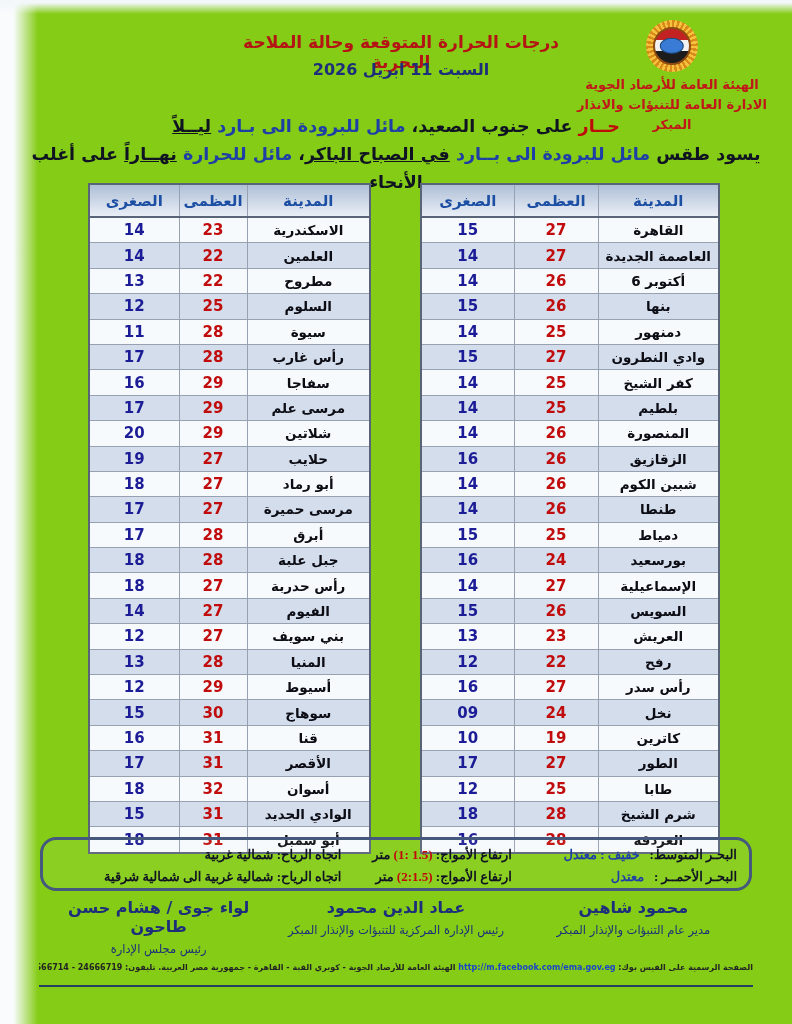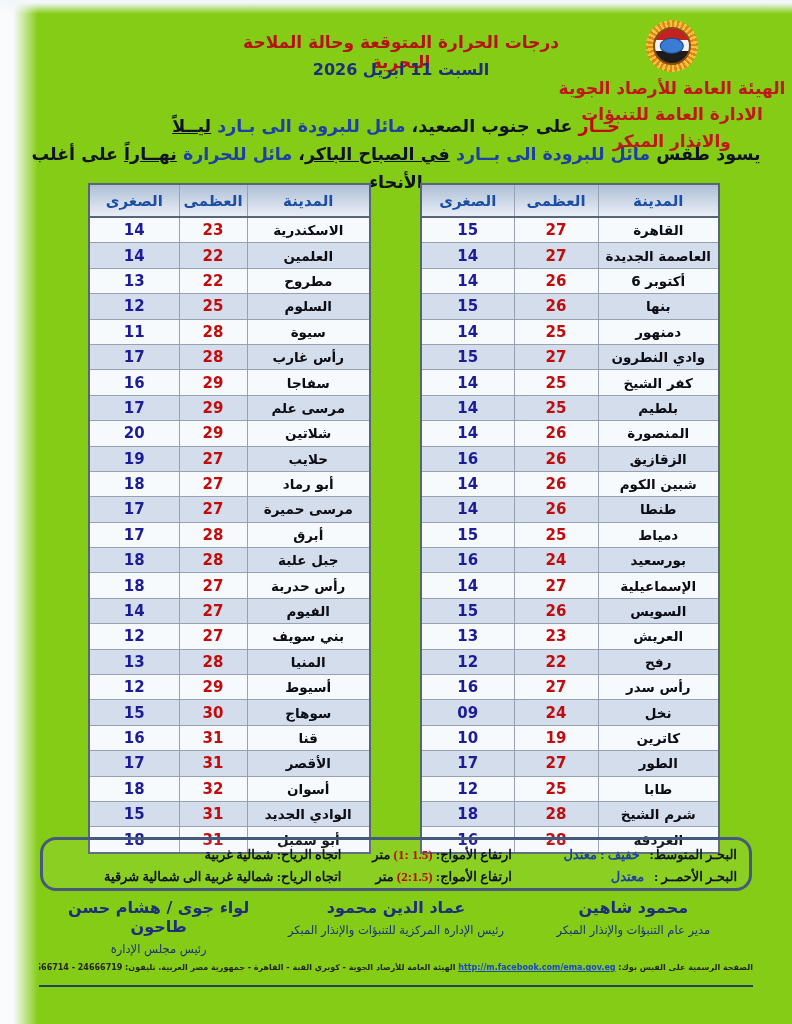--- a/index.html
+++ b/index.html
@@ -20,21 +20,21 @@
     color:#1d2e7b;font-size:16px;font-weight:bold;}
   .org{position:absolute;top:20px;left:556px;width:232px;text-align:center;}
   .logo{width:52px;height:52px;position:relative;margin:0 auto 3px;}
   .logo-rays{position:absolute;inset:0;border-radius:50%;
     background:repeating-conic-gradient(#d98a1a 0deg 6deg,#f6c23d 6deg 12deg);}
   .logo-core{position:absolute;inset:7px;border-radius:50%;overflow:hidden;
     border:2px solid #8a4a10;box-sizing:border-box;
     background:linear-gradient(180deg,#c22222 0 32%,#f2f2f2 32% 64%,#1c1c1c 64% 100%);}
   .logo-globe{position:absolute;left:50%;top:50%;transform:translate(-50%,-50%);
     width:66%;height:42%;border-radius:50%;background:#3a7bd5;border:1px solid #1c4a80;}
-  .org-line{color:#c01818;font-size:17px;font-weight:bold;line-height:1.55;}
+  .org-line{color:#c01818;font-size:13px;font-weight:bold;line-height:1.55;}
 
   
   .intro{position:absolute;top:112px;left:30px;width:732px;text-align:center;
     font-size:17.5px;font-weight:bold;line-height:1.6;color:#101322;}
   .intro .k{color:#101322;} .intro .b{color:#1e3fa6;} .intro .r{color:#c00a0a;}
   .intro .ku{color:#101322;text-decoration:underline;}
 
   
   .temp-table{position:absolute;top:183px;border-collapse:collapse;table-layout:fixed;
     border:2px solid #5a6478;background:#f4f8fc;}
@@ -64,21 +64,21 @@
 
   
   .signatories{position:absolute;top:898px;left:40px;width:712px;
     display:grid;grid-template-columns:1fr 1fr 1fr;text-align:center;color:#1d2e7b;}
   .sig-name{font-size:16px;font-weight:bold;}
   .sig-title{font-size:11.5px;font-weight:normal;margin-top:6px;}
 
   
   .contact{position:absolute;top:963px;left:39px;width:714px;text-align:center;
     font-size:8px;font-weight:bold;color:#242424;white-space:nowrap;overflow:hidden;}
-  .contact .l{color:#1a46c8;text-decoration:underline;direction:ltr;unicode-bidi:embed;}
+  .contact .l{color:#1a46c8;direction:ltr;unicode-bidi:embed;}
   .bottom-rule{position:absolute;top:985px;left:39px;width:714px;
     border-top:2px solid #26415f;}
 </style>
 </head>
 <body>
 
 <div class="page">
   <div class="edge-left"></div>
   <div class="edge-top"></div>
 

